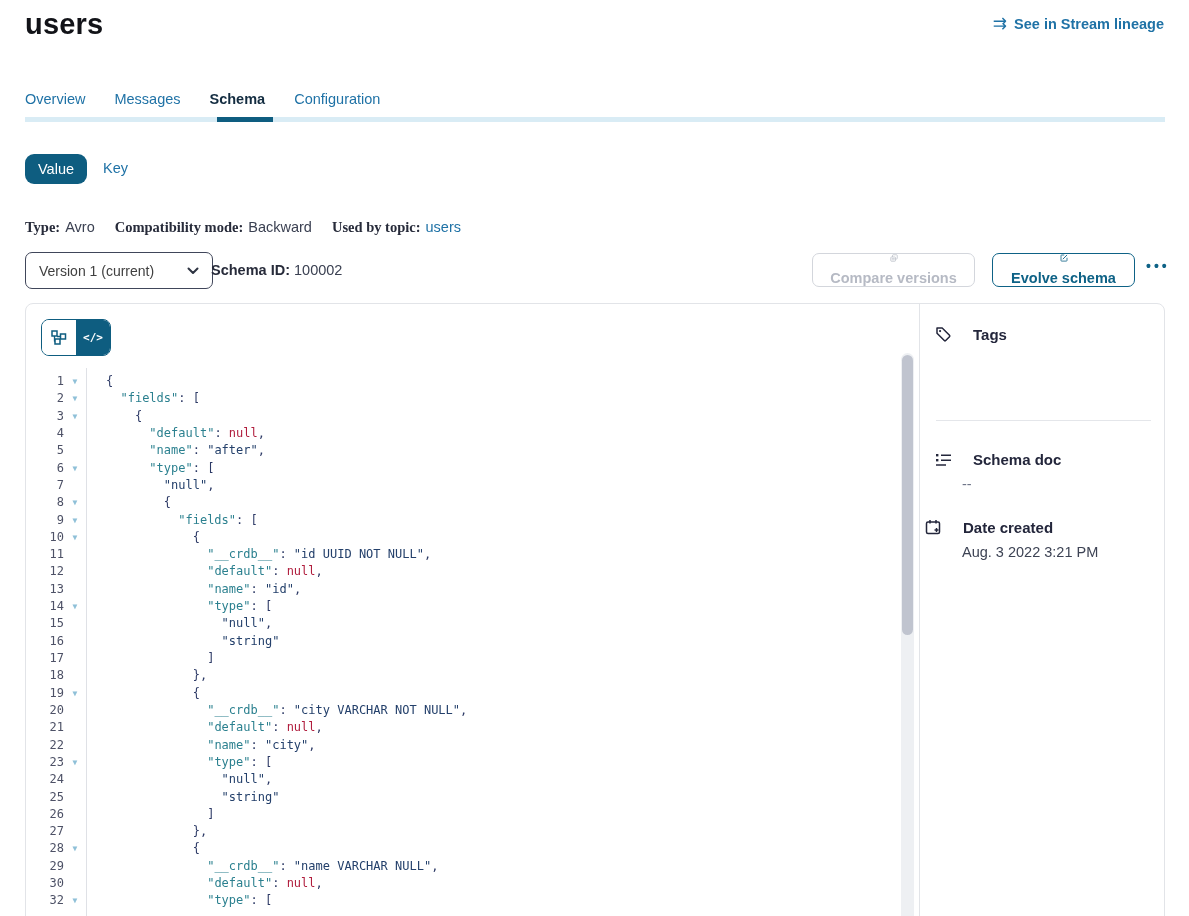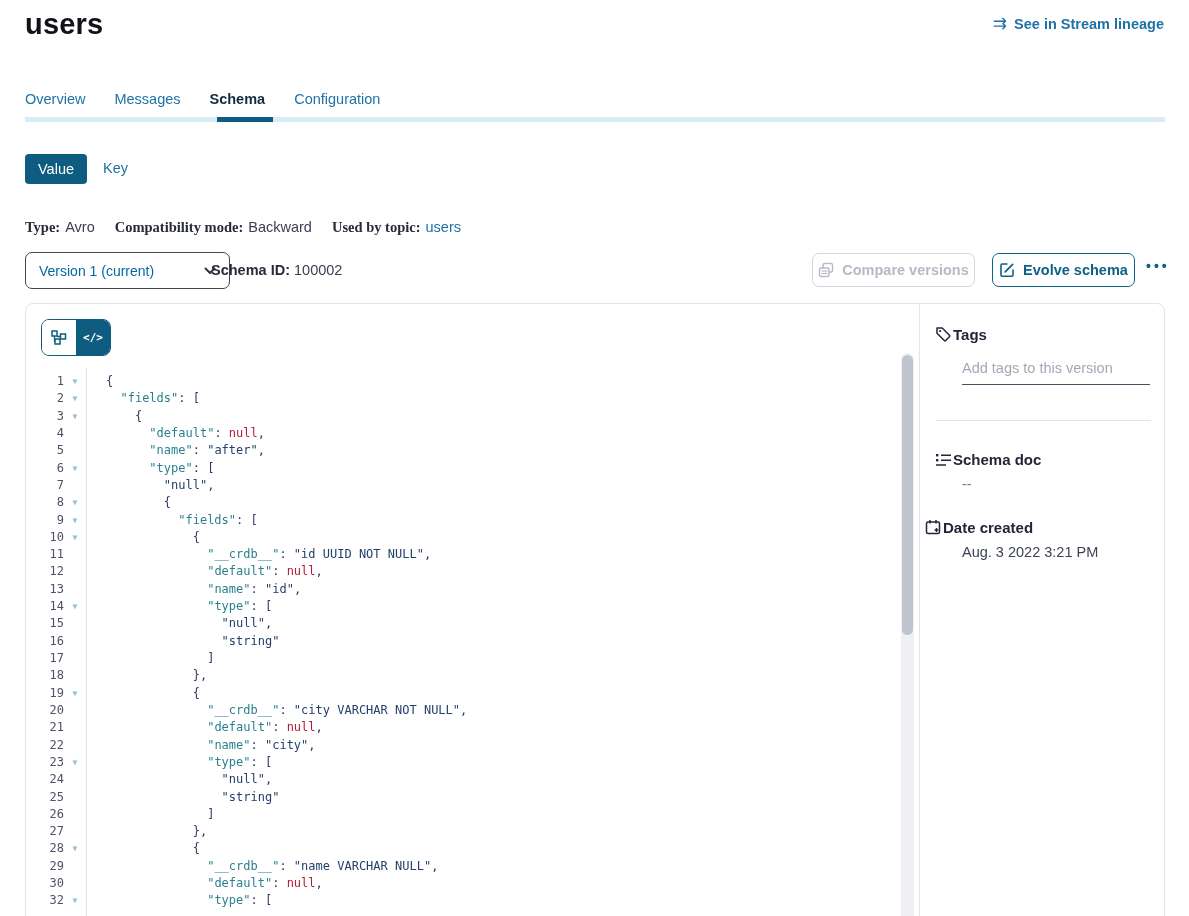--- a/index.html
+++ b/index.html
@@ -15,41 +15,41 @@
 
   
   .tabs { position:absolute; left:25px; top:91px; display:flex; gap:29px; font-size:14.5px; }
   .tab { color:#1f72a6; font-weight:500; cursor:pointer; }
   .tab.active { color:#132c40; font-weight:700; }
   .tab-track { position:absolute; left:25px; top:117px; width:1140px; height:5px; background:#d9ecf5; }
   .tab-active-bar { position:absolute; left:217px; top:117px; width:56px; height:5px; background:#0e5d80; }
 
   
   .vk-btn { position:absolute; left:25px; top:154px; height:30px; padding:0 13px;
-            background:#0e5d80; color:#fff; border:none; border-radius:4px;
+            background:#0e5d80; color:#fff; border:none; border-radius:9px;
             font-size:14.5px; font-family:inherit; cursor:pointer; }
   .key-link { position:absolute; left:103px; top:160px; color:#1f72a6; font-size:14.5px;
               font-weight:500; cursor:pointer; }
 
   
   .meta { position:absolute; left:25px; top:219px; display:flex; gap:20px; font-size:14.5px; color:#3b4152; }
   .meta b { color:#272b3a;font-family:Liberation Serif, serif; }
   .meta .grp { display:flex; gap:5px; }
   .meta a { color:#1f72a6; cursor:pointer; text-decoration:none; }
 
   
-  .version-select { position:absolute; left:25px; top:252px; width:205px; height:37px;
+  .version-select { position:absolute; left:25px; top:252px; width:188px; height:37px;
                     border:1px solid #40465a; border-radius:7px; display:flex; align-items:center;
-                    padding:0 13px; font-size:14px; color:#0369a1; cursor:pointer; background:#fff; }
+                    padding:0 13px; font-size:14px; color:#404040; cursor:pointer; background:#fff; }
   .version-select .vs-label { flex:1; }
   .schema-id { position:absolute; left:211px; top:262px; font-size:14.5px; color:#3b4152; }
   .schema-id b { color:#272b3a;margin-top:6px; }
   .btn { position:absolute; top:253px; height:34px; display:flex; align-items:center; gap:8px;
          border-radius:7px; font-size:14.5px; font-weight:700; font-family:inherit;
-         background:#fff; cursor:pointer; justify-content:center; }
+         background:#fff; cursor:pointer; justify-content:center;flex-direction:column; }
   .btn-compare { left:812px; width:163px; border:1px solid #d3d6dc; color:#b6bac4; cursor:default; }
   .btn-evolve  { left:992px; width:143px; border:1px solid #0e6286; color:#0e6286; }
   .more-dots { position:absolute; left:1146px; top:258px; color:#0e6286; font-size:14px;
                font-weight:700; letter-spacing:3px; cursor:pointer; }
 
   
   .card { position:absolute; left:25px; top:303px; width:1140px; height:640px;
           border:1px solid #e2e4e8; border-radius:8px; background:#fff; overflow:hidden; }
   .panel-divider { position:absolute; left:893px; top:0; bottom:0; width:1px; background:#e2e4e8; }
 
@@ -75,21 +75,21 @@
   .tk-n { color:#b01d3d; }
 
   
   .sb-track { position:absolute; left:875px; top:49px; bottom:0; width:13px;
               background:#eef0f3; border-radius:7px; }
   .sb-thumb { position:absolute; left:1px; top:2px; width:11px; height:280px;
               background:#c0c4cf; border-radius:6px; cursor:grab; }
 
   
   .sidebar { position:absolute; left:894px; top:0; width:246px; height:100%; }
-  .sb-head { position:absolute; display:flex; align-items:center; gap:1px;
+  .sb-head { position:absolute; display:flex; align-items:center; gap:21px;
              font-size:15px; font-weight:700; color:#23263b; }
   .sb-head svg { flex:0 0 auto; }
   .tags-head   { left:15px; top:22px; }
   .doc-head    { left:15px; top:147px; }
   .date-head   { left:5px; top:215px; }
   .tags-input { position:absolute; left:42px; top:53px; width:188px; border:none; outline:none;
                 border-bottom:1px solid #4a4f63; padding:3px 0 8px 0; font-size:14.5px;
                 font-family:inherit; color:#3b4152; background:transparent; }
   .tags-input::placeholder { color:#a3a8b6; }
   .tags-divider { position:absolute; left:16px; top:116px; width:215px; height:1px; background:#e4e6ea; }
@@ -351,21 +351,20 @@
 
   <div class="sidebar">
 
     <div class="sb-head tags-head">
       <svg width="17" height="17" viewBox="0 0 17 17">
         <path d="M2 2 h5.2 l7.3 7.3 a1 1 0 0 1 0 1.4 l-3.8 3.8 a1 1 0 0 1 -1.4 0 L2 7.2 Z" fill="none" stroke="#23263b" stroke-width="1.5" stroke-linejoin="round"></path>
         <circle cx="5.1" cy="5.1" r="1.1" fill="#23263b"></circle>
       </svg>
       <span>Tags</span>
     </div>
-    <input class="tags-input" placeholder="Add tags to this version" style="">
     <div class="tags-divider"></div>
 
     <div class="sb-head doc-head">
       <svg width="17" height="15" viewBox="0 0 17 15">
         <rect x="1" y="2" width="2.4" height="2.4" fill="#23263b"></rect>
         <rect x="1" y="7" width="2.4" height="2.4" fill="#23263b"></rect>
         <rect x="1" y="12" width="2.4" height="2.4" fill="#23263b" opacity="0"></rect>
         <line x1="6" y1="3.2" x2="16" y2="3.2" stroke="#23263b" stroke-width="1.6"></line>
         <line x1="6" y1="8.2" x2="16" y2="8.2" stroke="#23263b" stroke-width="1.6"></line>
         <line x1="1" y1="13" x2="11" y2="13" stroke="#23263b" stroke-width="1.6"></line>

